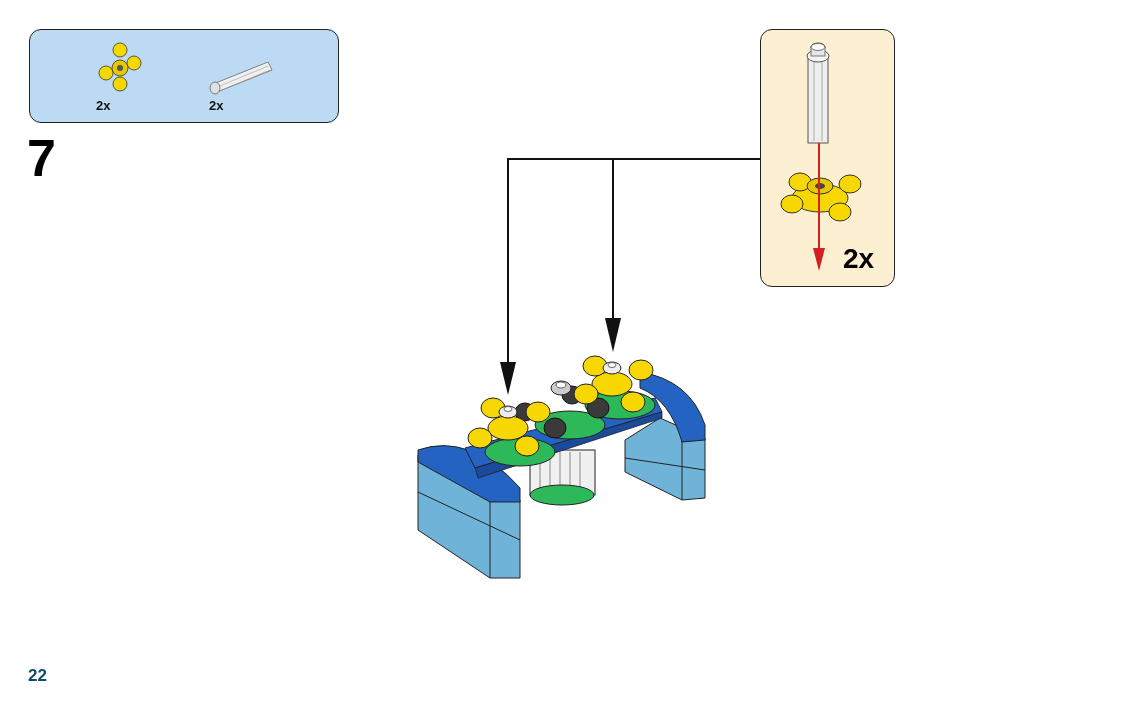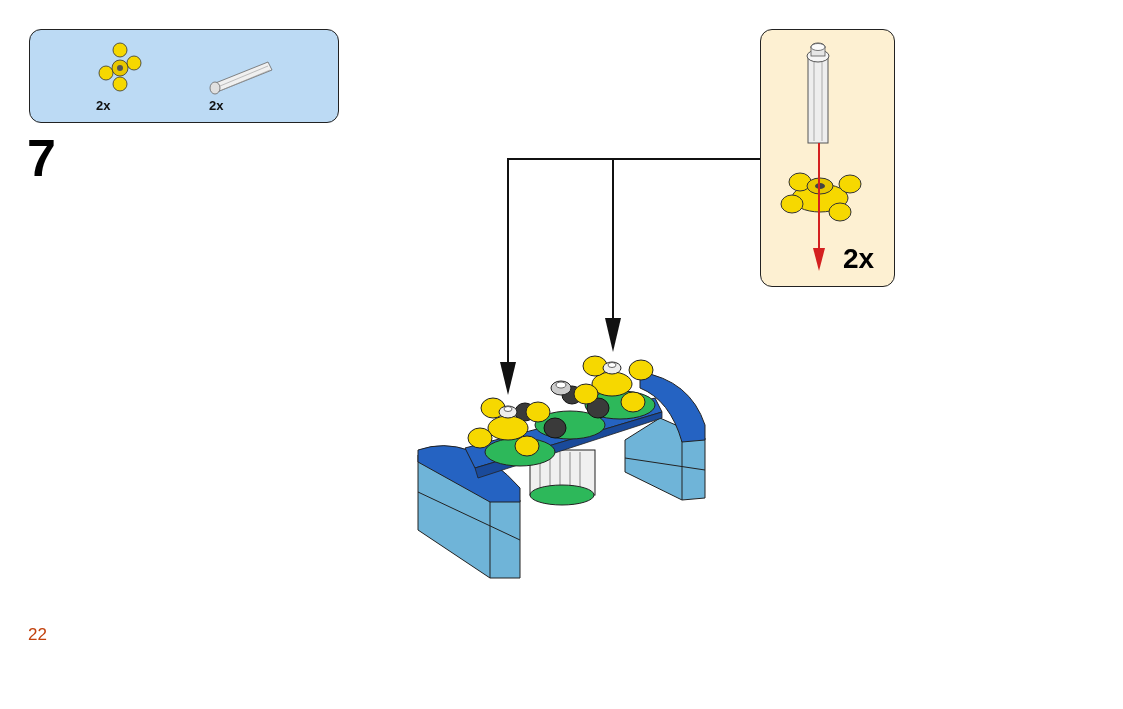--- a/index.html
+++ b/index.html
@@ -1,20 +1,20 @@
 <!DOCTYPE html>
 <html><head>
 <meta charset="utf-8">
 <style>
   html,body{margin:0;padding:0;background:#fff;}
   body{width:1123px;height:709px;position:relative;overflow:hidden;font-family:"Liberation Sans",sans-serif;}
   .parts-box{position:absolute;left:29px;top:29px;width:310px;height:94px;background:#bcdaf4;border:1.5px solid #222;border-radius:12px;box-sizing:border-box;}
   .qty{position:absolute;font-weight:bold;font-size:13px;color:#111;}
   .step-num{position:absolute;left:27px;top:132px;font-size:52px;font-weight:bold;color:#000;line-height:1;}
-  .page-num{position:absolute;left:28px;top:625px;font-size:17px;font-weight:normal;color:#c2410c;}
+  .page-num{position:absolute;left:28px;top:666px;font-size:17px;font-weight:bold;color:#0c4a6e;}
   .callout{position:absolute;left:760px;top:29px;width:135px;height:258px;background:#fdf0d2;border:1.5px solid #222;border-radius:12px;box-sizing:border-box;}
   .callout-qty{position:absolute;left:843px;top:243px;font-size:28px;font-weight:bold;color:#000;}
   svg{position:absolute;left:0;top:0;}
 </style>
 </head>
 <body>
 
 <div class="parts-box"></div>
 
 <svg width="1123" height="709">

